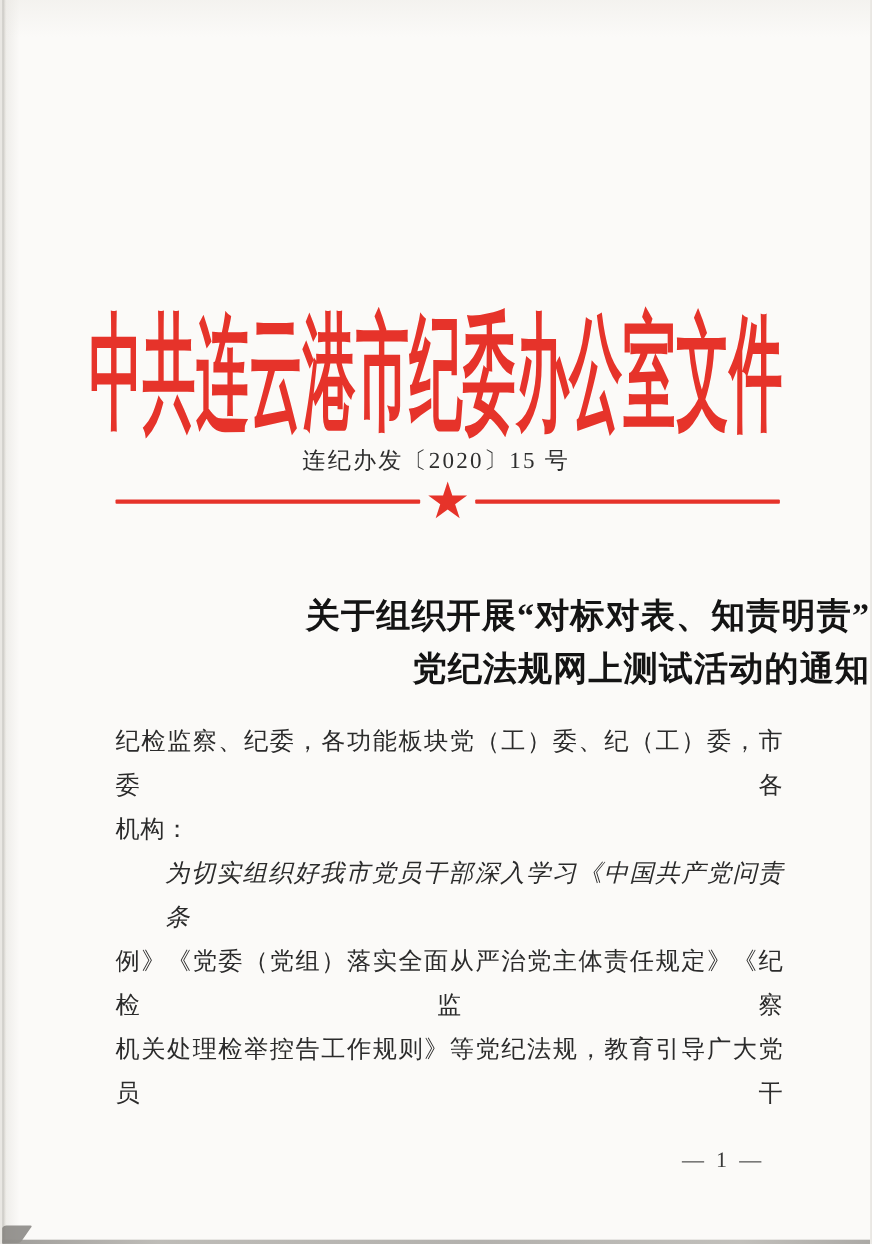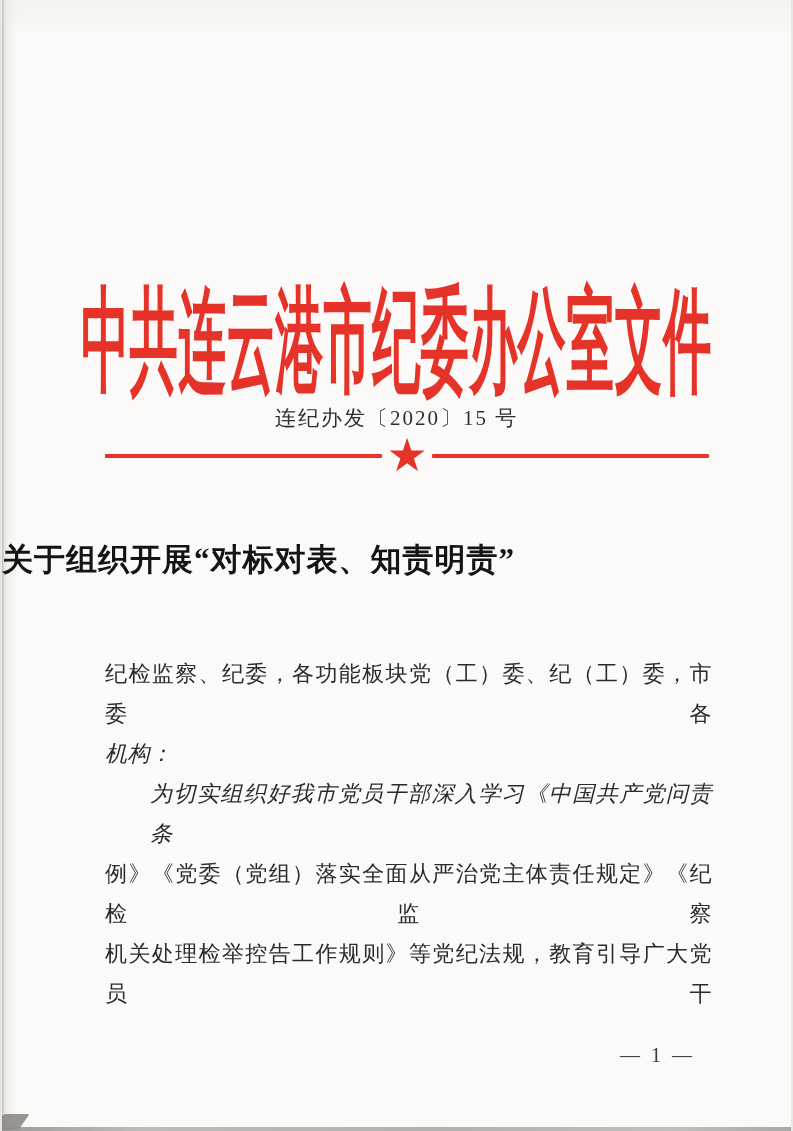--- a/index.html
+++ b/index.html
@@ -53,32 +53,32 @@
   }
   .divider .seg { flex:1; height:4px; background:#e6332a; border-radius:1px; }
   .divider .star {
     color:#e6332a; font-size:46px; line-height:38px;
     margin:0 4px; font-family:"DejaVu Sans",sans-serif;
     transform:translateY(-1px);
   }
   
   .doc-title {
     position:absolute; top:536px; left:0; right:0;
-    text-align:left; font-weight:bold;
+    text-align:right; font-weight:bold;
     font-size:31px; line-height:48px; color:#141414;
     letter-spacing:1px;
   }
   
   .body-text {
     position:absolute; top:654px; left:103px; width:607px;
     font-size:22px; line-height:40px; color:#2b2b2b;
     letter-spacing:0.5px;
   }
   .line { text-align:justify; text-align-last:justify; }
-  .line.last { text-align-last:left;font-style:italic; }
+  .line.last { text-align-last:left; }
   .line.indent { padding-left:45px;font-style:italic; }
   
   .page-num {
     position:absolute; top:1044px; left:618px;
     font-size:20px; letter-spacing:3px; color:#3a3a3a; white-space:nowrap;
   }
 </style>
 </head>
 <body>
 
@@ -91,20 +91,21 @@
   <div class="doc-number">连纪办发〔2020〕15 号</div>
 
   <div class="divider">
     <div class="seg"></div>
     <span class="star">★</span>
     <div class="seg"></div>
   </div>
 
   <div class="doc-title">
     <div>关于组织开展“对标对表、知责明责”</div>
+    <div>党纪法规网上测试活动的通知</div>
   </div>
 
   <div class="body-text">
     <div class="line">纪检监察、纪委，各功能板块党（工）委、纪（工）委，市委各</div>
     <div class="line last">机构：</div>
     <div class="line indent">为切实组织好我市党员干部深入学习《中国共产党问责条</div>
     <div class="line">例》《党委（党组）落实全面从严治党主体责任规定》《纪检监察</div>
     <div class="line">机关处理检举控告工作规则》等党纪法规，教育引导广大党员干</div>
 
   </div>

